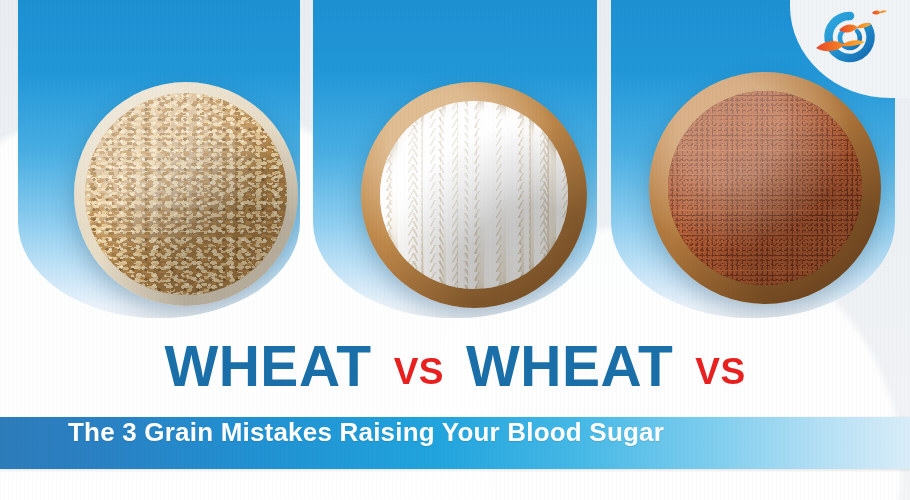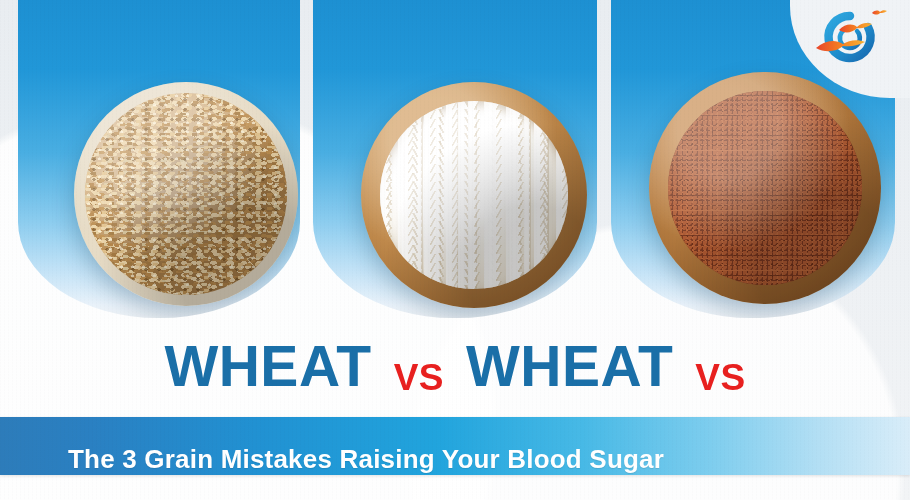--- a/index.html
+++ b/index.html
@@ -161,30 +161,30 @@
     position:absolute;left:0;right:0;top:330px;height:72px;
     display:flex;align-items:center;justify-content:center;gap:22px;
     white-space:nowrap;
   }
   .grain-word{
     font-size:57px;font-weight:700;letter-spacing:.5px;color:#1a6fa8;
     line-height:1;
   }
   .vs-word{
     font-size:37px;font-weight:700;color:#e8201f;line-height:1;
-    position:relative;top:11px;letter-spacing:.5px;
+    position:relative;top:5px;letter-spacing:.5px;
   }
 
   
   .banner{
-    position:absolute;left:0;top:417px;width:910px;height:58px;
+    position:absolute;left:0;top:417px;width:910px;height:52px;
     background:linear-gradient(90deg,
       #2d7cba 0%, #2a80c2 10%, #2191d2 28%, #21a4dd 48%,
       #47b9e6 64%, #7dcdee 78%, #b3dff4 90%, #d9edf9 100%);
-    display:flex;align-items:flex-end;
+    display:flex;align-items:flex-start;
     box-shadow:0 1px 3px rgba(0,0,0,.12);
   }
   .banner-text{
     color:#ffffff;font-size:26px;font-weight:700;letter-spacing:.2px;
     margin-left:68px;text-shadow:0 1px 1px rgba(0,0,0,.10);
   }
 </style>
 </head>
 <body>
 

